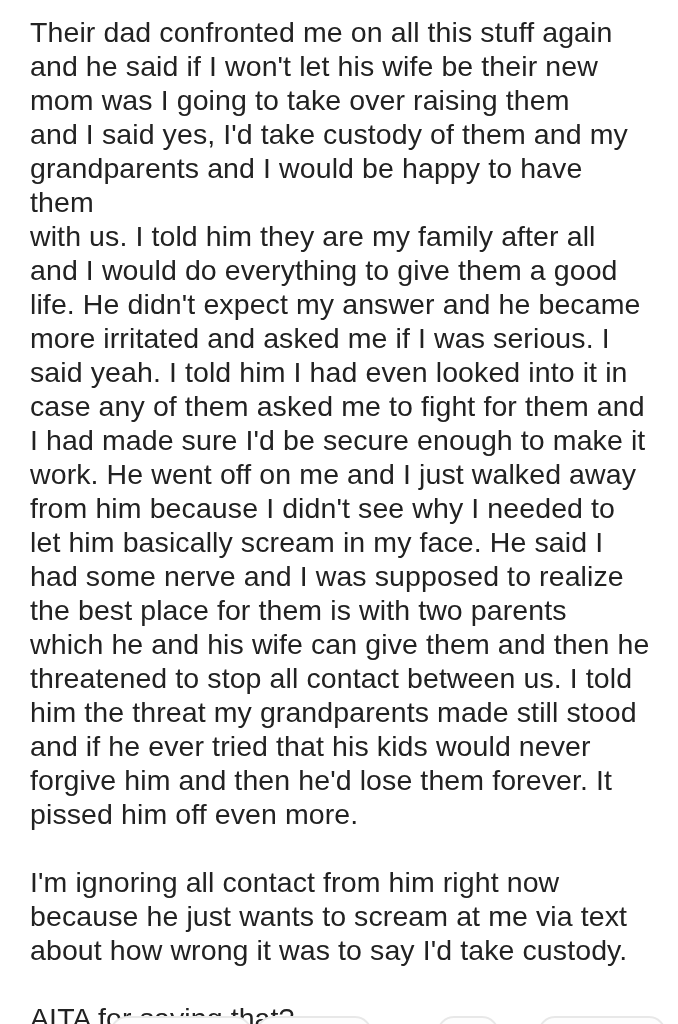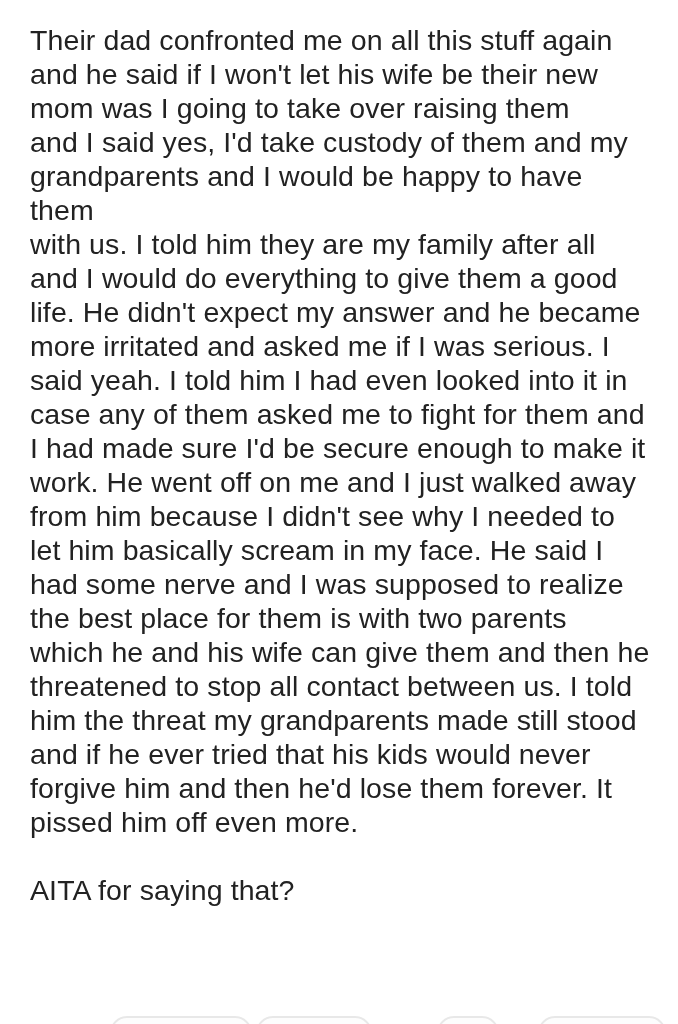--- a/index.html
+++ b/index.html
@@ -19,21 +19,21 @@
     top: 15px;
     left: 30px;
     right: 24px;
     color: #222222;
     font-size: 28.5px;
     line-height: 34px;
     letter-spacing: 0.1px;
   }
   .post-paragraph {
     white-space: pre-line;
-    margin: 8px 0 34px 0;
+    margin: 0 0 34px 0;
   }
   .post-paragraph:last-child {
     margin-bottom: 0;
   }
   .chip-row {
     position: absolute;
     top: 1015px;
     left: 0;
     width: 678px;
     height: 9px;
@@ -73,20 +73,23 @@
 from him because I didn't see why I needed to
 let him basically scream in my face. He said I
 had some nerve and I was supposed to realize
 the best place for them is with two parents
 which he and his wife can give them and then he
 threatened to stop all contact between us. I told
 him the threat my grandparents made still stood
 and if he ever tried that his kids would never
 forgive him and then he'd lose them forever. It
 pissed him off even more.</p>
+  <p class="post-paragraph">I'm ignoring all contact from him right now
+because he just wants to scream at me via text
+about how wrong it was to say I'd take custody.</p>
   <p class="post-paragraph">AITA for saying that?</p>
 </div>
 
 <div class="chip-row">
   <div class="chip chip-1"></div>
   <div class="chip chip-2"></div>
   <div class="chip chip-3"></div>
   <div class="chip chip-4"></div>
 </div>
 

